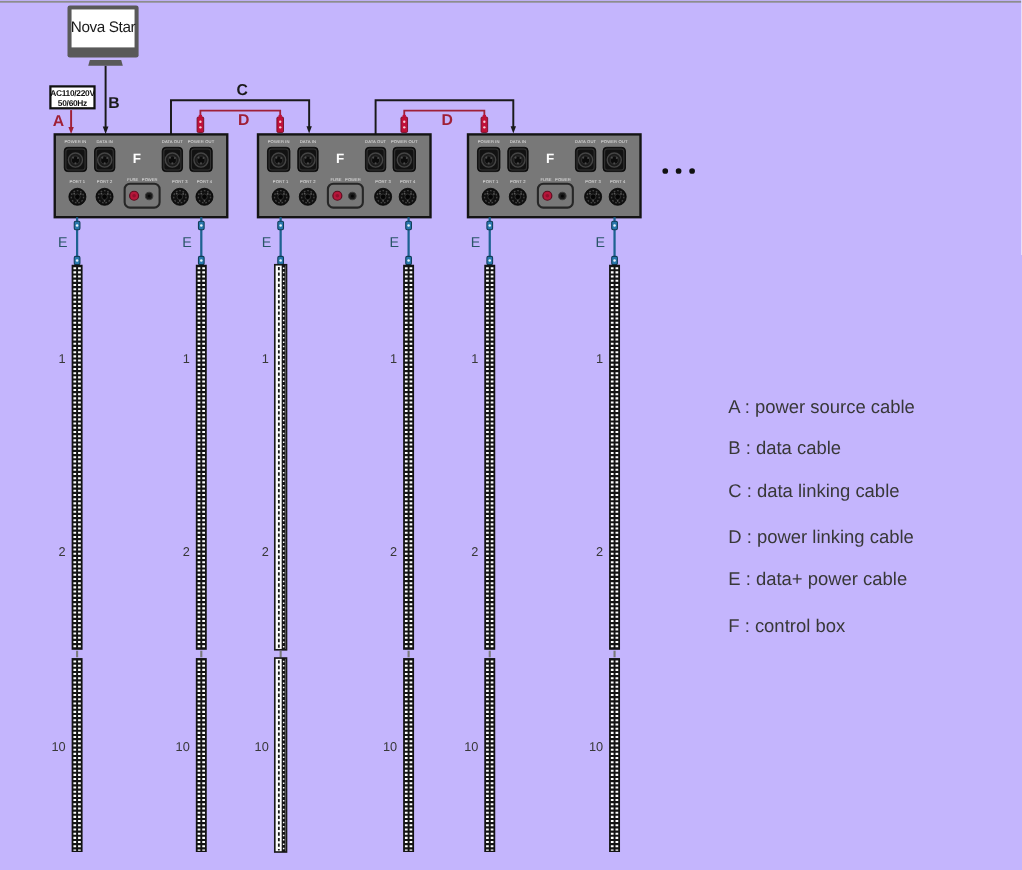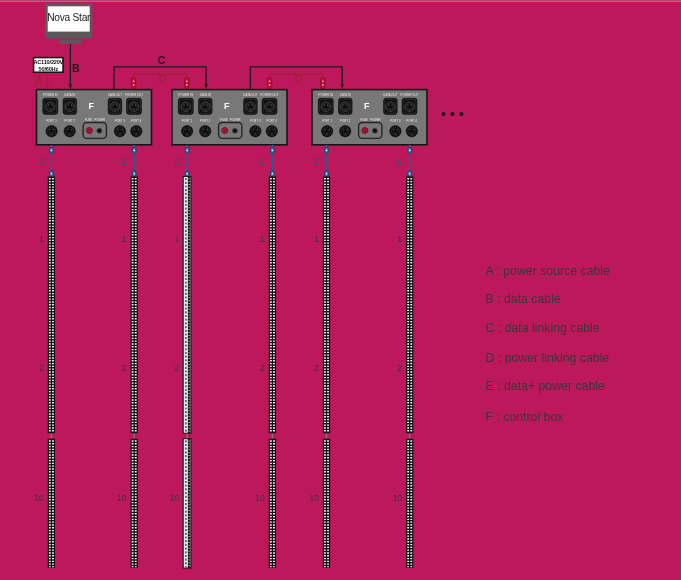--- a/index.html
+++ b/index.html
@@ -1,15 +1,15 @@
 <!DOCTYPE html>
 <html><head><meta charset="utf-8"><style>
 html,body{margin:0;padding:0;background:#fff;}
 *{font-family:"Liberation Sans",sans-serif;}
-.page{position:relative;width:681px;height:580px;overflow:hidden;background:#be185d;}
+.page{position:relative;width:681px;height:580px;overflow:hidden;background:#c4b5fd;}
 </style></head><body>
 <div class="page">
 <svg width="681" height="580" viewBox="0 0 681 580">
 
 <rect x="0" y="0.6" width="681" height="1.2" fill="#8d8d8d"></rect>
 
 <g>
 <rect x="45" y="3.6" width="47.4" height="34.8" rx="1.6" fill="#595959"></rect>
 <rect x="47.7" y="6.3" width="42" height="25.3" fill="#ffffff"></rect>
 <text x="68.7" y="21.2" font-size="10.2" letter-spacing="-0.25" fill="#1a1a1a" text-anchor="middle">Nova Star</text>

